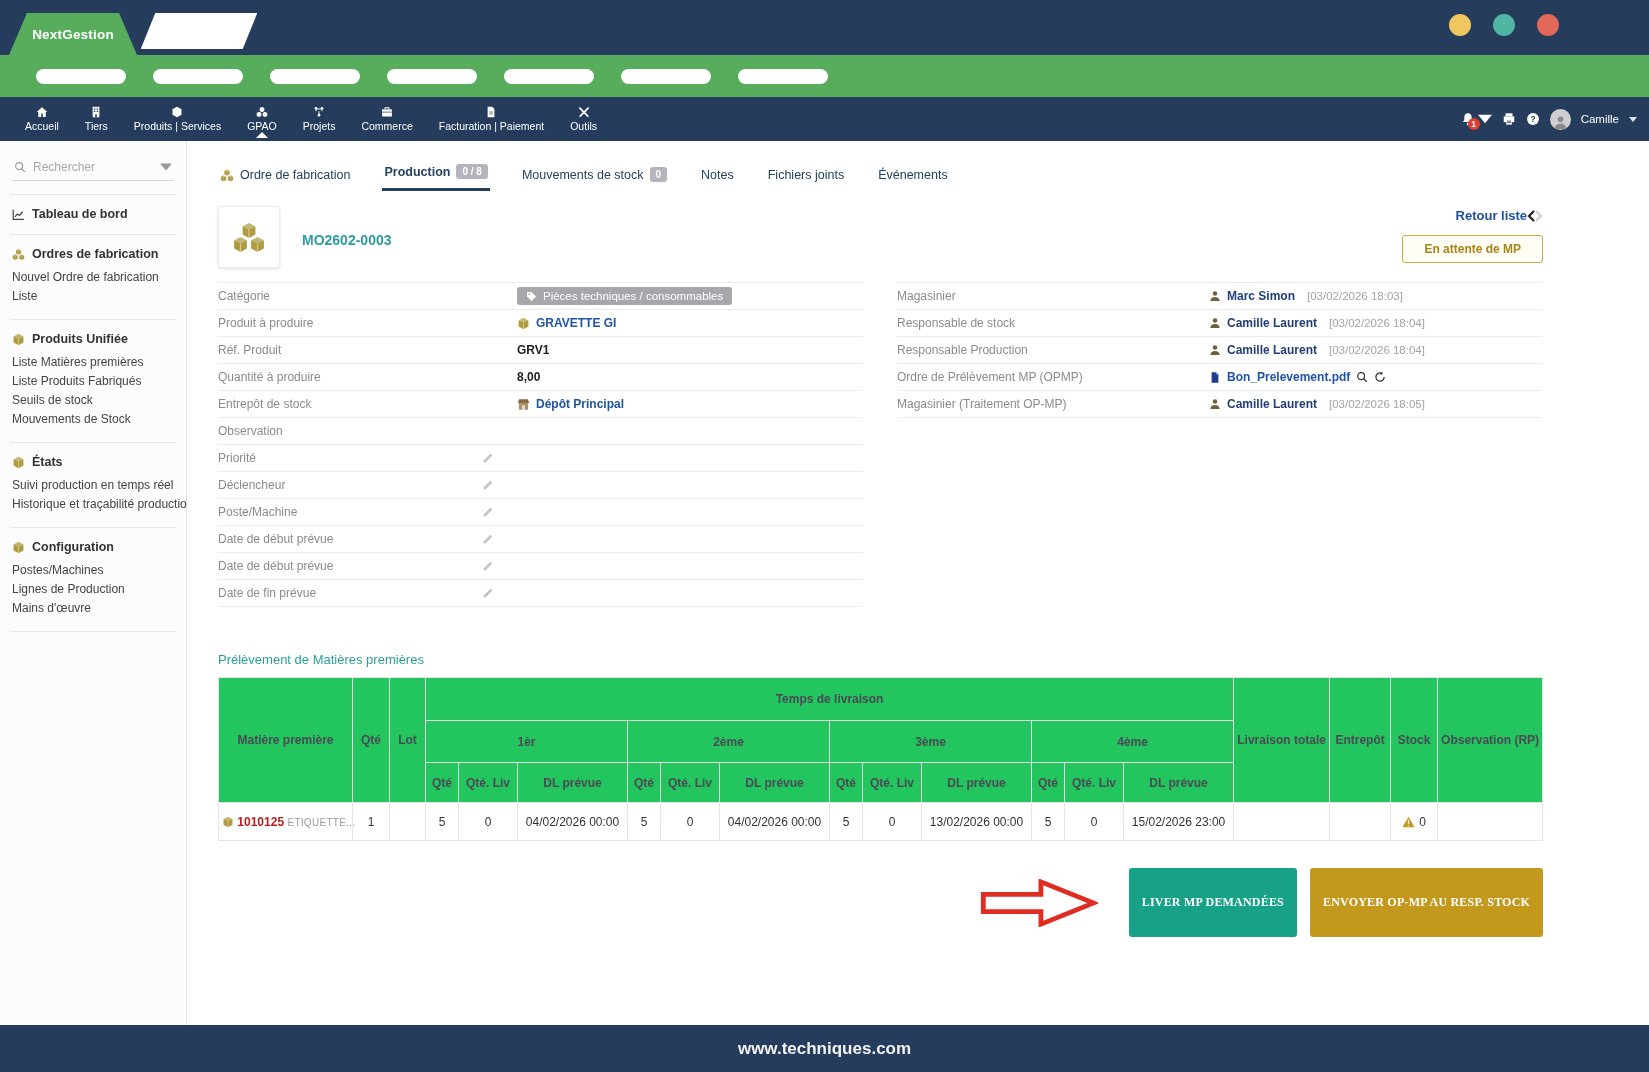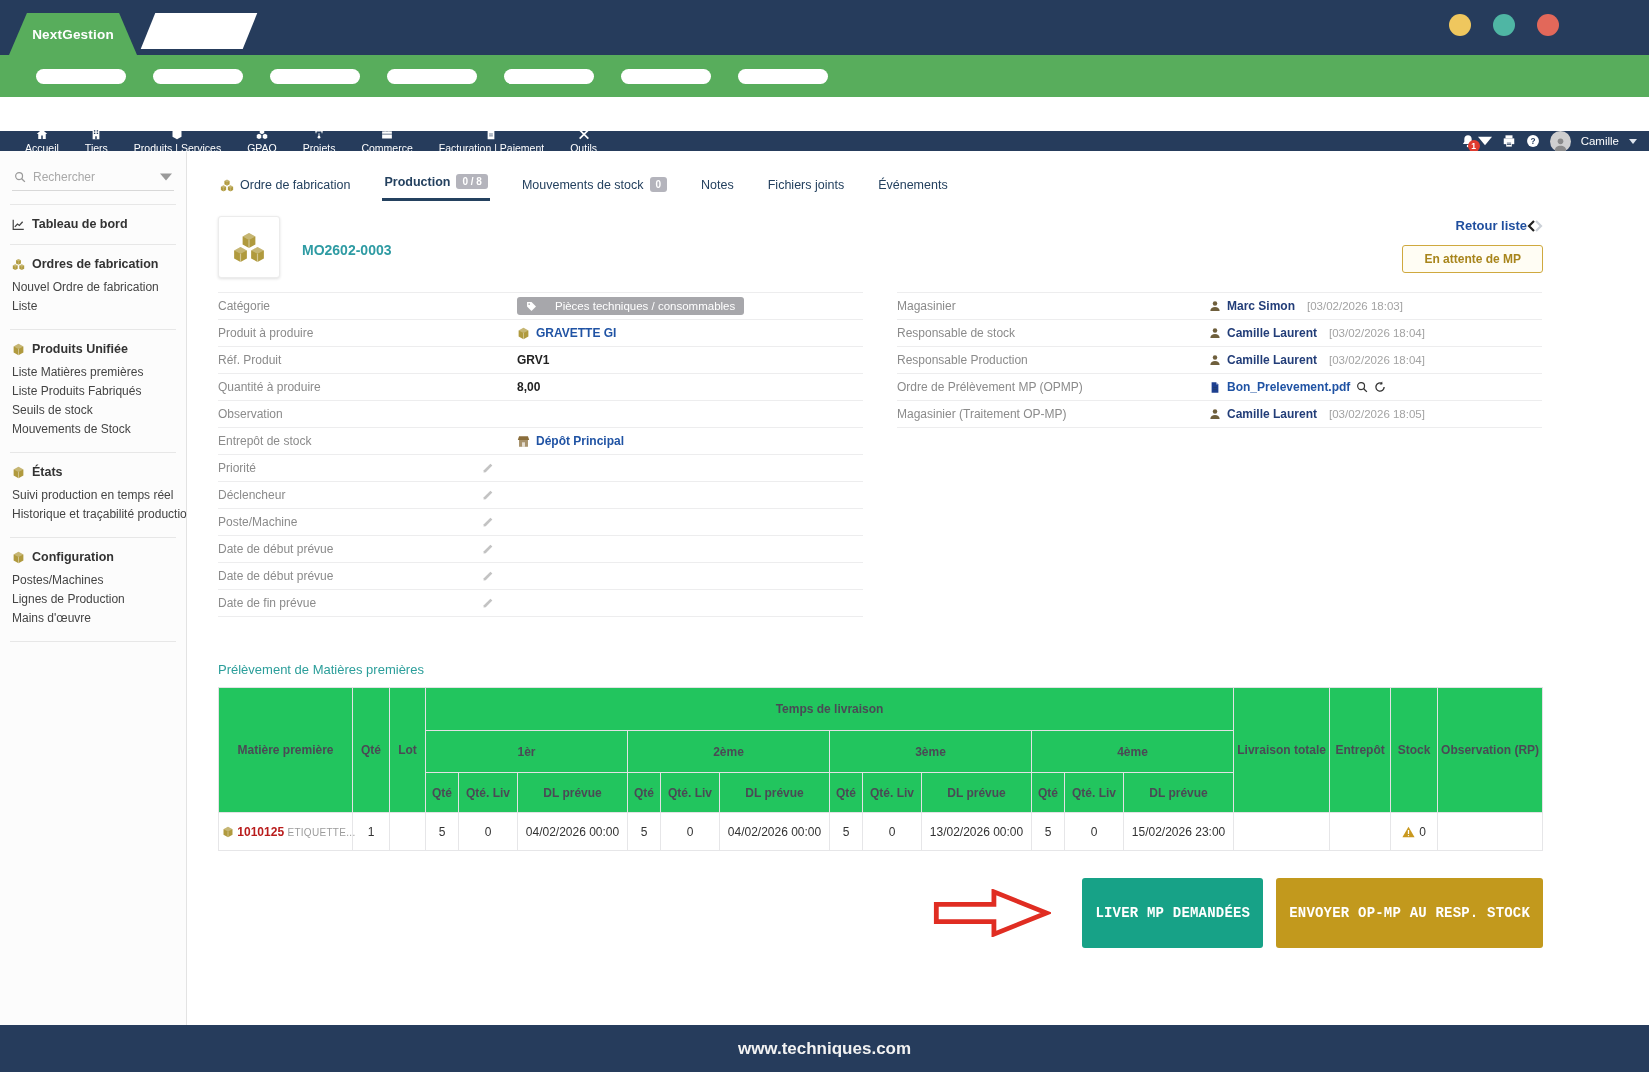--- a/index.html
+++ b/index.html
@@ -20,22 +20,22 @@
   .dots { position:absolute; right:90px; top:14px; display:flex; gap:22px; }
   .dot { width:22px; height:22px; border-radius:50%; }
   .dot.y { background:#efc75e; } .dot.t { background:#4fb6a4; } .dot.r { background:#e2685a; }
 
   
   .band { height:42px; background:#58ad5c; display:flex; align-items:center;
     padding-left:36px; gap:27px; flex:none; }
   .pill { width:90px; height:15px; background:#fff; border-radius:8px; }
 
   
-  .menubar { height:20px; background:#263c5c; display:flex; align-items:center;
-    padding:0 12px; color:#fff; flex:none; position:relative;margin-top:34px; }
+  .menubar { height:44px; background:#263c5c; display:flex; align-items:center;
+    padding:0 12px; color:#fff; flex:none; position:relative; }
   .nav-item { display:flex; flex-direction:column; align-items:center; justify-content:center;
     gap:2px; padding:0 13px; height:36px; position:relative; cursor:pointer; }
   .nav-item .ic { width:12px; height:12px; color:#fff; }
   .nav-item .nlbl { font-size:10.5px; color:#fff; white-space:nowrap; }
   .nav-caret { position:absolute; bottom:-1px; left:50%; transform:translateX(-50%);
     width:0; height:0; border-left:6px solid transparent; border-right:6px solid transparent;
     border-bottom:6px solid #fff; }
   .menu-right { margin-left:auto; display:flex; align-items:center; gap:10px; }
   .bell-wrap { position:relative; display:flex; align-items:center; gap:3px; }
   .bell-wrap .ic { width:14px; height:14px; color:#fff; }
@@ -101,21 +101,21 @@
   .dcol { width:645px; border-top:1px solid #ededee; }
   .drow { display:flex; align-items:center; height:27px; border-bottom:1px solid #ededee;
     font-size:12px; }
   .drow .lbl { width:282px; flex:none; color:#8b8b8b; display:flex; align-items:center; }
   .dcol.right .lbl { width:295px; }
   .drow .lbl .ic { margin-left:auto; margin-right:6px; width:12px; height:12px; color:#c3c3c3; cursor:pointer; }
   .drow .val { padding-left:17px; display:flex; align-items:center; gap:6px; }
   .val-strong { font-weight:bold; color:#222; }
   .val-link { font-weight:bold; color:#2053a4; cursor:pointer; }
   .cat-badge { background:#a7a7ab; color:#fff; font-size:11.5px; border-radius:3px;
-    padding:3px 9px; display:flex; align-items:center; gap:18px; }
+    padding:3px 9px; display:flex; align-items:center; gap:6px; }
   .cat-badge .ic { width:11px; height:11px; color:#fff; }
   .val .cube { width:13px; height:13px; color:#b09a3e; }
   .val .store { width:13px; height:13px; color:#8a6d3b; }
   .person { width:12px; height:12px; color:#6f5f3c; }
   .name-link { font-weight:bold; color:#223d78; cursor:pointer; }
   .tstamp { color:#a3a3a3; font-size:11.5px; margin-left:6px; }
   .pdf-ic { width:12px; height:13px; color:#1d3f8f; }
   .mini-tool { width:12px; height:12px; color:#333; cursor:pointer; }
 
   
@@ -130,22 +130,22 @@
   table.mp .th-deliv { height:42px; }
   table.mp .th-sub { height:40px; }
   td.mat-cell { text-align:left; padding-left:9px; white-space:nowrap; }
   .mat-code { font-weight:bold; color:#b91c1c; cursor:pointer; }
   .mat-name { color:#9c9c9c; font-size:10px; letter-spacing:.3px; }
   .warn-ic { width:13px; height:12px; color:#c9981f; margin-right:4px; }
 
   
   .actions { display:flex; justify-content:flex-end; align-items:center; gap:13px; margin-top:27px; }
   .arrow-red { width:118px; height:48px; margin-right:18px; }
-  .btn { border:none; color:#fff; font-weight:bold; font-size:14px; letter-spacing:.2px;
-    padding:27px 13px; border-radius:3px; cursor:pointer; font-family:Liberation Mono, monospace; }
+  .btn { border:none; color:#fff; font-weight:bold; font-size:12px; letter-spacing:.2px;
+    padding:27px 13px; border-radius:3px; cursor:pointer; font-family:Liberation Serif, serif; }
   .btn.teal { background:#17a287; }
   .btn.gold { background:#c2991d; }
 
   
   .footer { height:47px; background:#263c5c; display:flex; align-items:center;
     justify-content:center; flex:none; }
   .footer span { color:#f2f2f2; font-size:17px; font-weight:600; }
 </style>
 </head>
 <body>
@@ -512,34 +512,34 @@
           <div class="drow">
             <span class="lbl">
                 <span>Quantité à produire</span>
               </span>
             <span class="val">
                 <span class="val-strong">8,00</span>
               </span>
           </div>
           <div class="drow">
             <span class="lbl">
-                <span>Observation</span>
-              </span>
-            <span class="val"></span>
-          </div>
-          <div class="drow">
-            <span class="lbl">
                 <span>Entrepôt de stock</span>
               </span>
             <span class="val">
               <svg class="ic store">
                   <use href="#i-store" xlink:href="#i-store"></use>
                 </svg>
               <span class="val-link">Dépôt Principal</span>
             </span>
+          </div>
+          <div class="drow">
+            <span class="lbl">
+                <span>Observation</span>
+              </span>
+            <span class="val"></span>
           </div>
           <div class="drow">
             <span class="lbl">
                 <span>Priorité</span>
               <svg class="ic">
                   <use href="#i-pencil" xlink:href="#i-pencil"></use>
                 </svg>
               </span>
             <span class="val"></span>
           </div>

